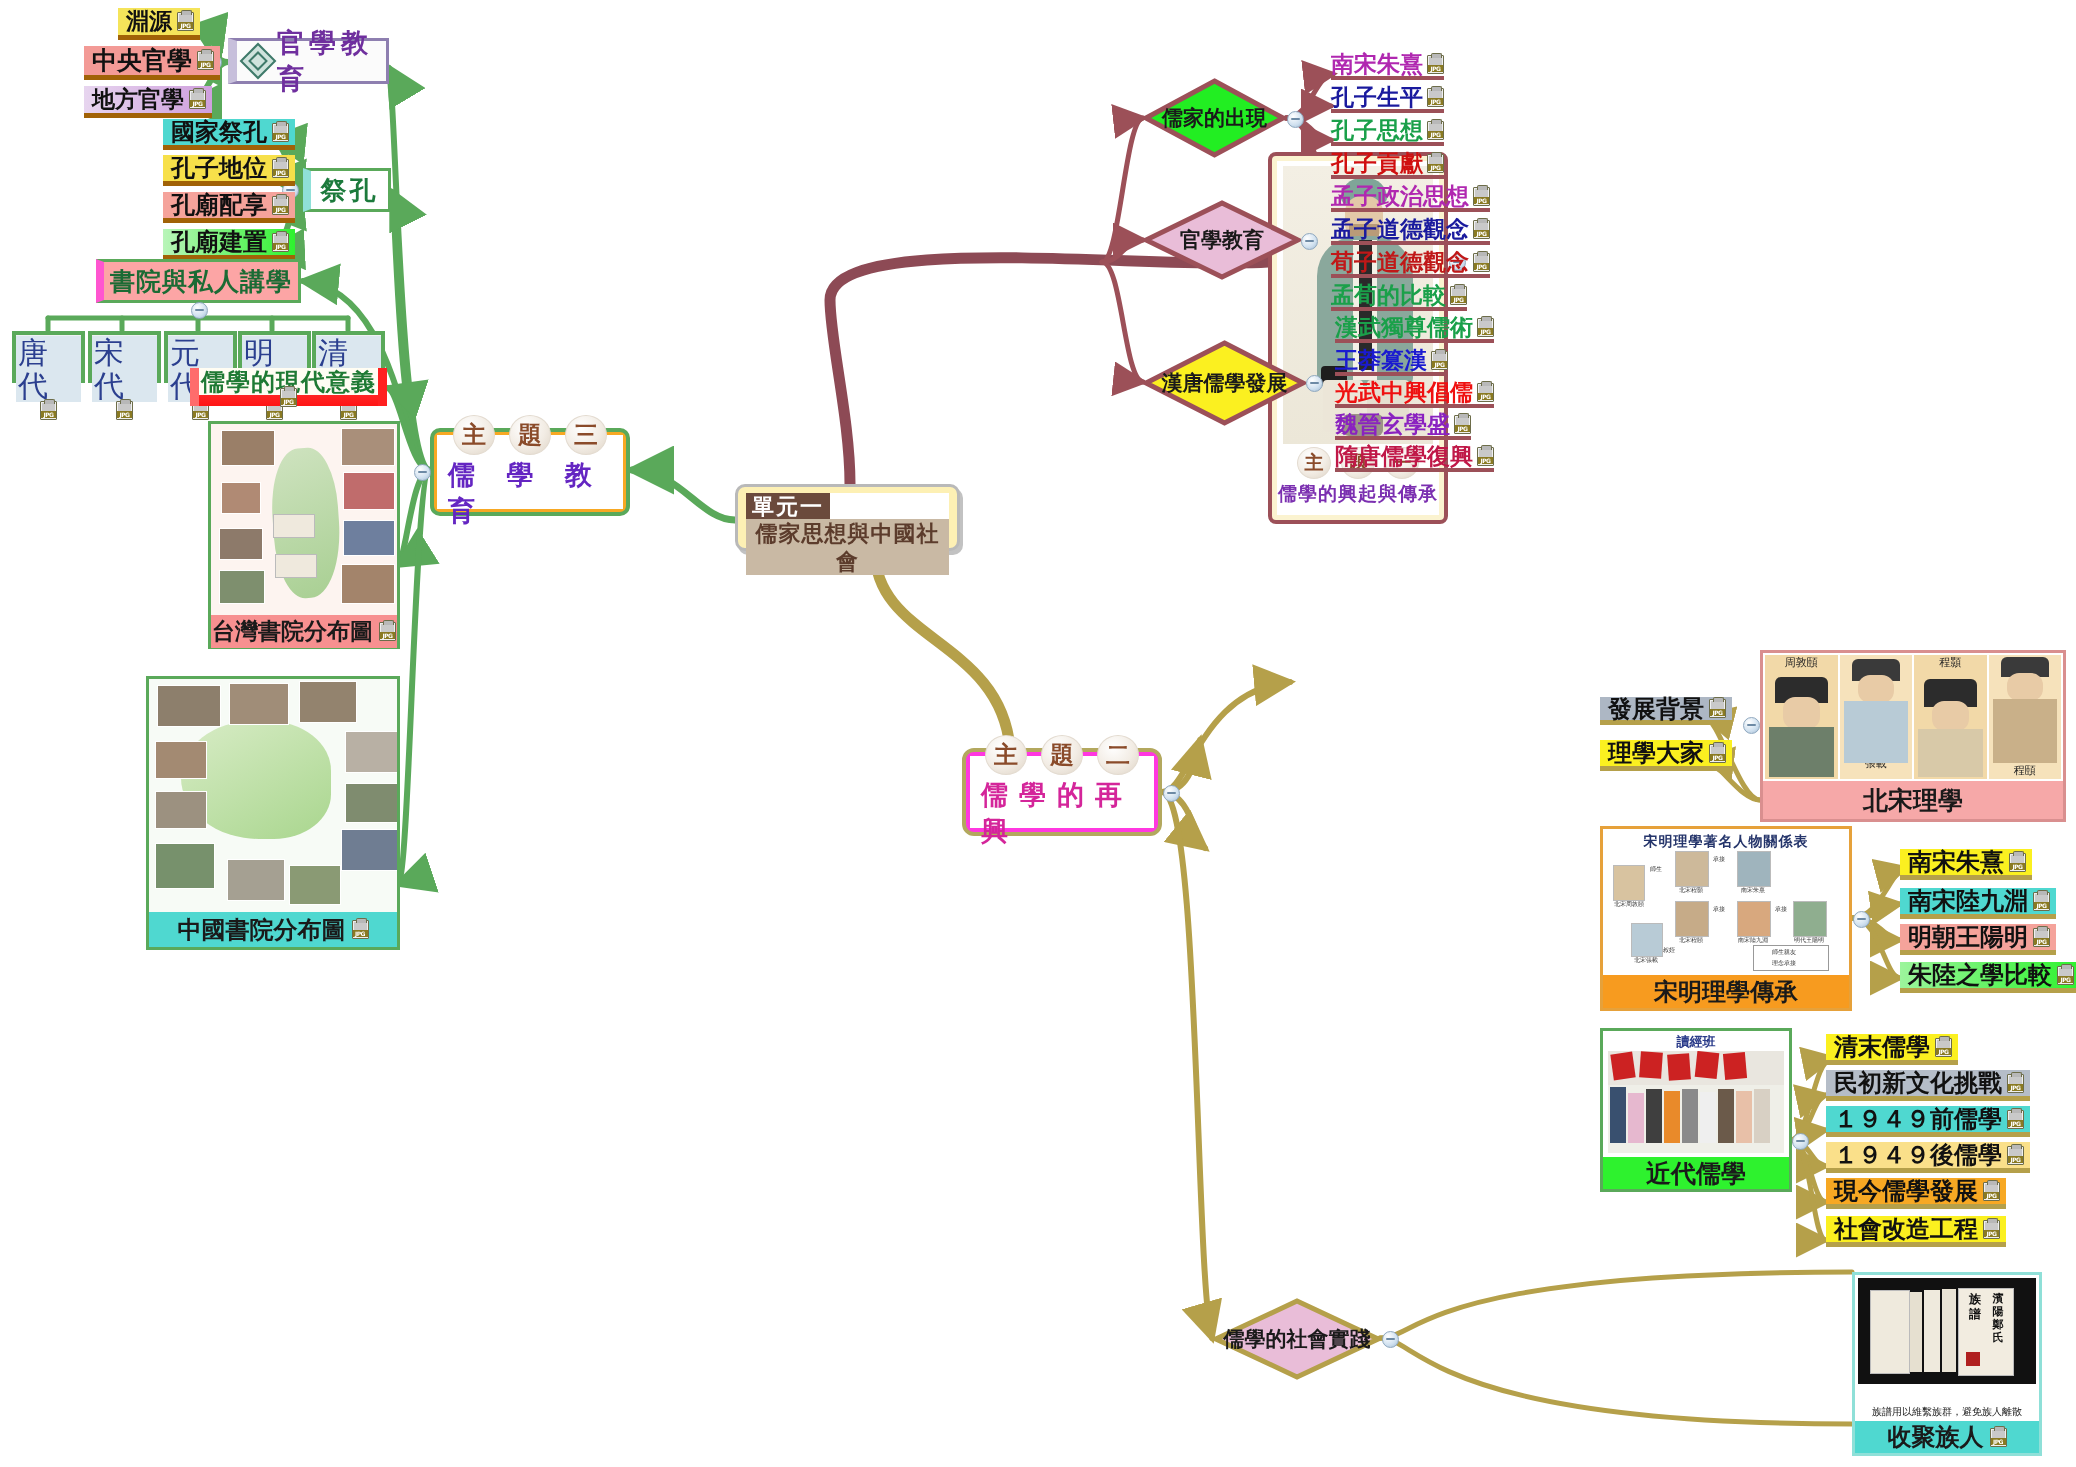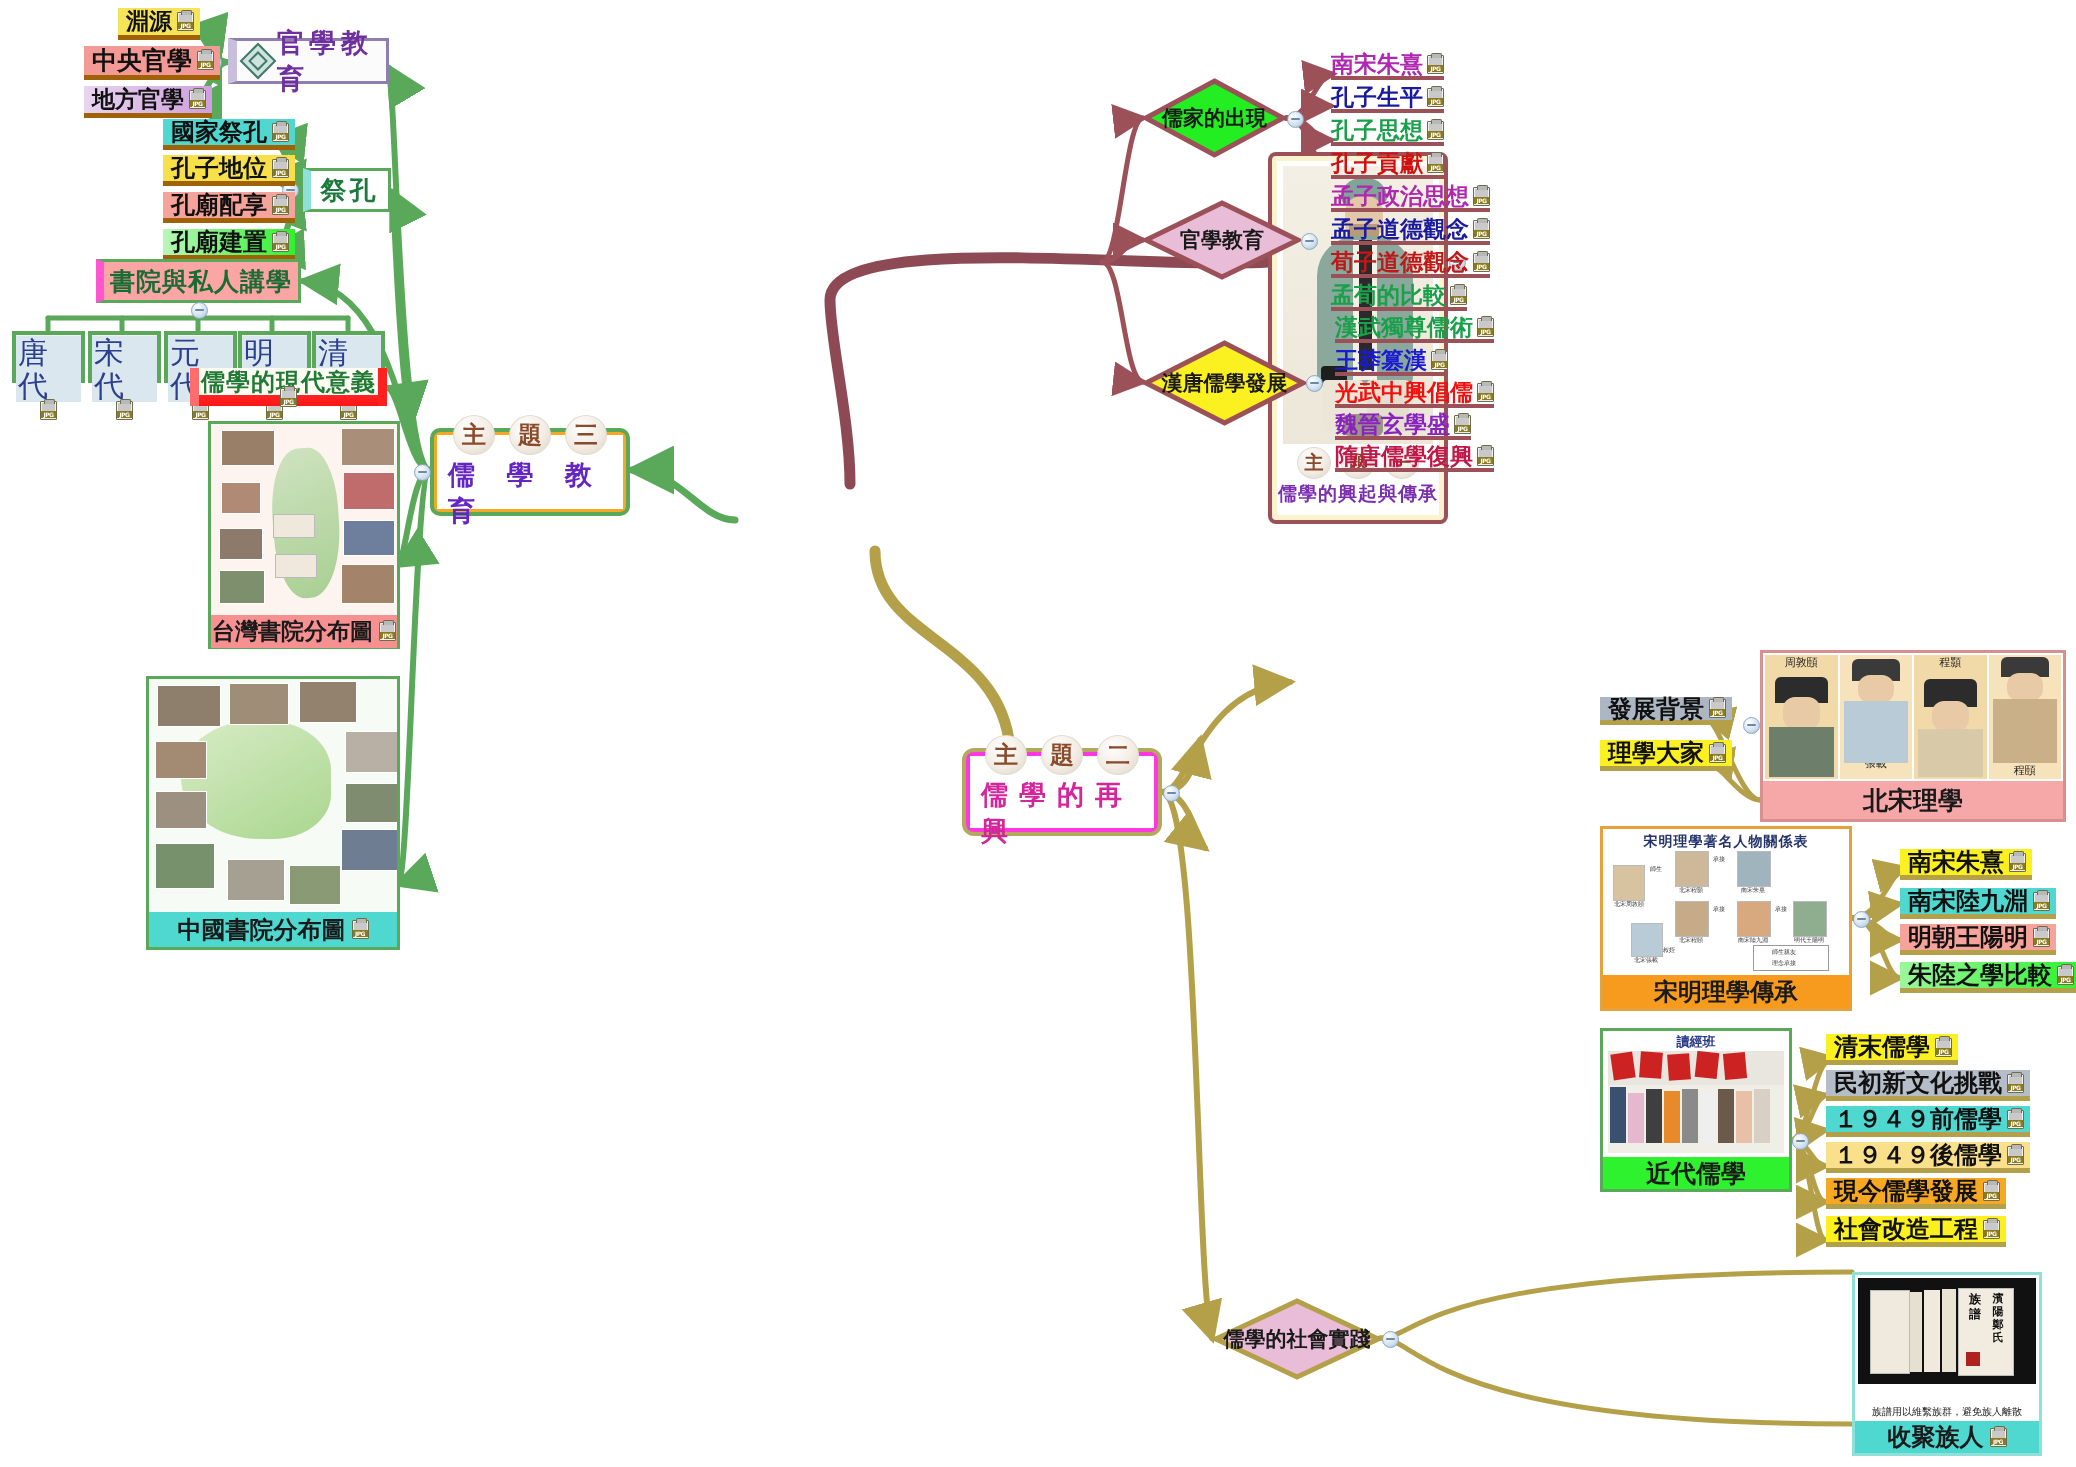--- a/index.html
+++ b/index.html
@@ -375,20 +375,27 @@
       <div class="zhuti-row">
         <span class="zhuti-ball">主</span>
         <span class="zhuti-ball">題</span>
         <span class="zhuti-ball">三</span>
       </div>
       <div class="topic-sub">儒 學 教 育</div>
     </div>
   </div>
   <div class="bubble" style="left:414px;top:464px;"></div>
 
+  <div class="node" id="n-root">
+    <div class="r1">
+      <span class="tag">單元一</span>
+      <span class="fill"></span>
+    </div>
+    <div class="r2">儒家思想與中國社會</div>
+  </div>
 
   <div class="node" style="left:1268px;top:152px;width:180px;height:372px;border:4px solid #9c5058;border-radius:8px;background:#fbf3d0;padding:5px;box-sizing:border-box;">
     <div style="width:100%;height:100%;background:#ffffff;position:relative;overflow:hidden;">
       <div style="position:absolute;left:6px;top:5px;right:6px;height:278px;background:linear-gradient(180deg,#f3efe4,#ece7d8);overflow:hidden;">
 
         <div style="position:absolute;left:58px;top:12px;width:46px;height:26px;background:#7fa598;border-radius:20px 20px 6px 6px;"></div>
         <div style="position:absolute;left:62px;top:30px;width:38px;height:44px;background:#e3c9a8;border-radius:16px;"></div>
         <div style="position:absolute;left:66px;top:58px;width:30px;height:30px;background:#b99b78;border-radius:0 0 14px 14px;"></div>
         <div style="position:absolute;left:34px;top:70px;width:96px;height:150px;background:#8aa89c;border-radius:40px 40px 8px 8px;"></div>
         <div style="position:absolute;left:70px;top:74px;width:24px;height:140px;background:#f3f0e6;"></div>

